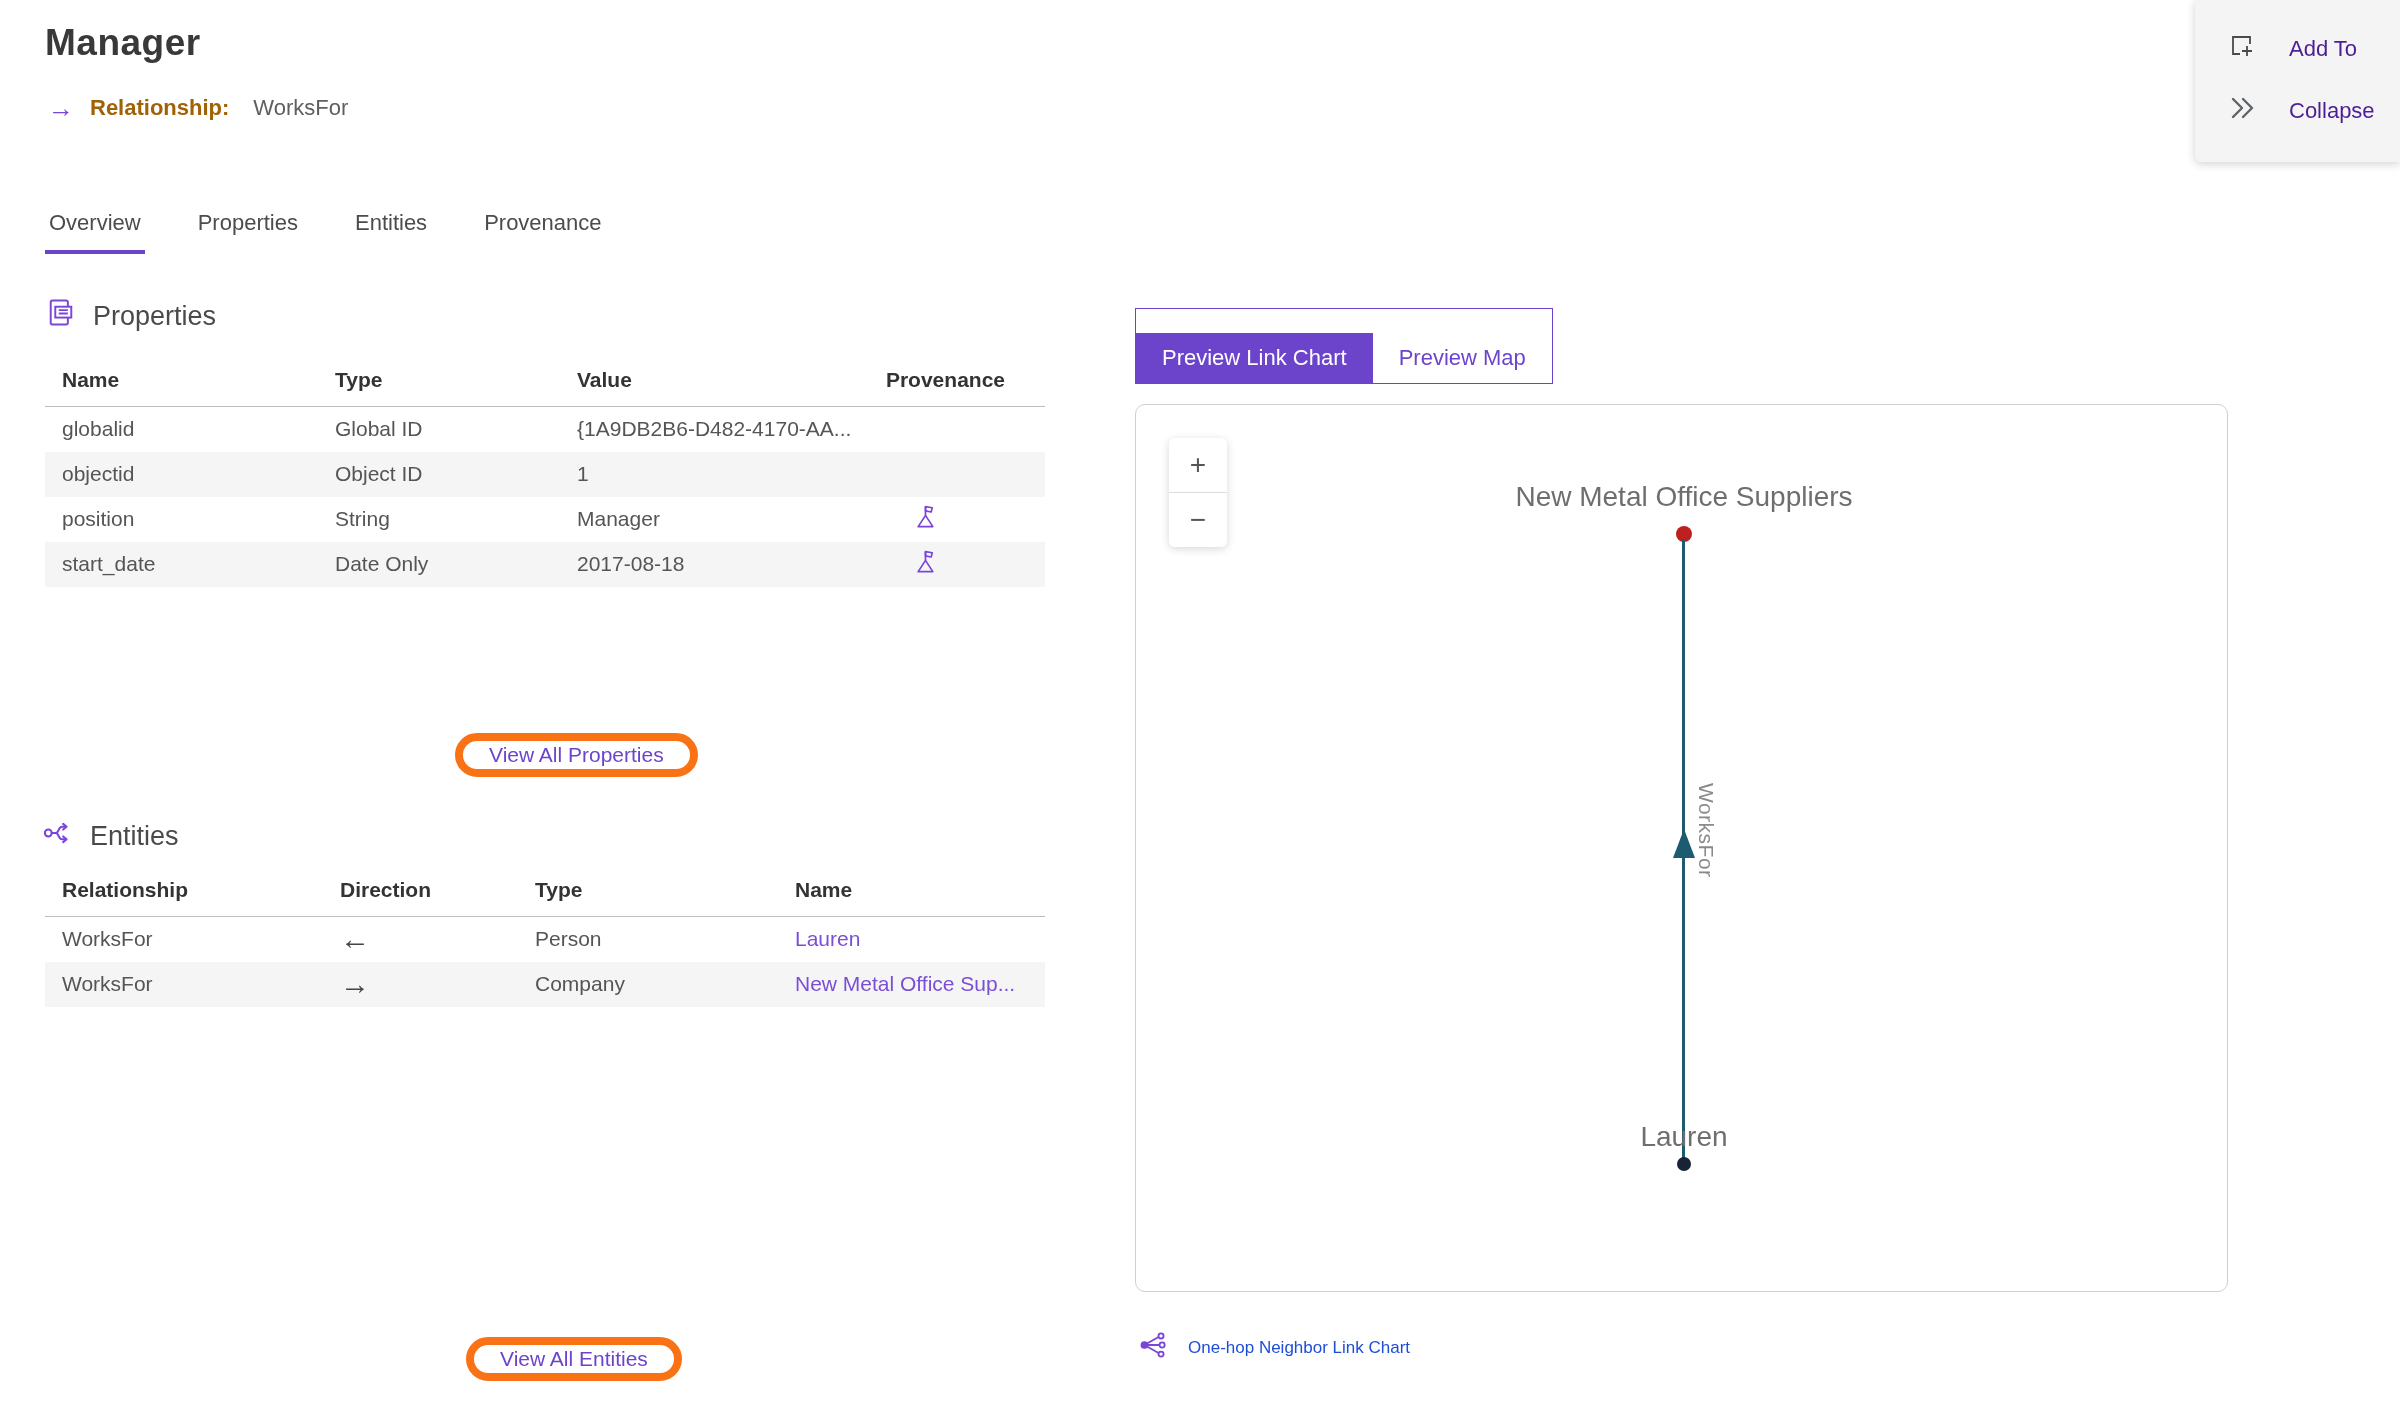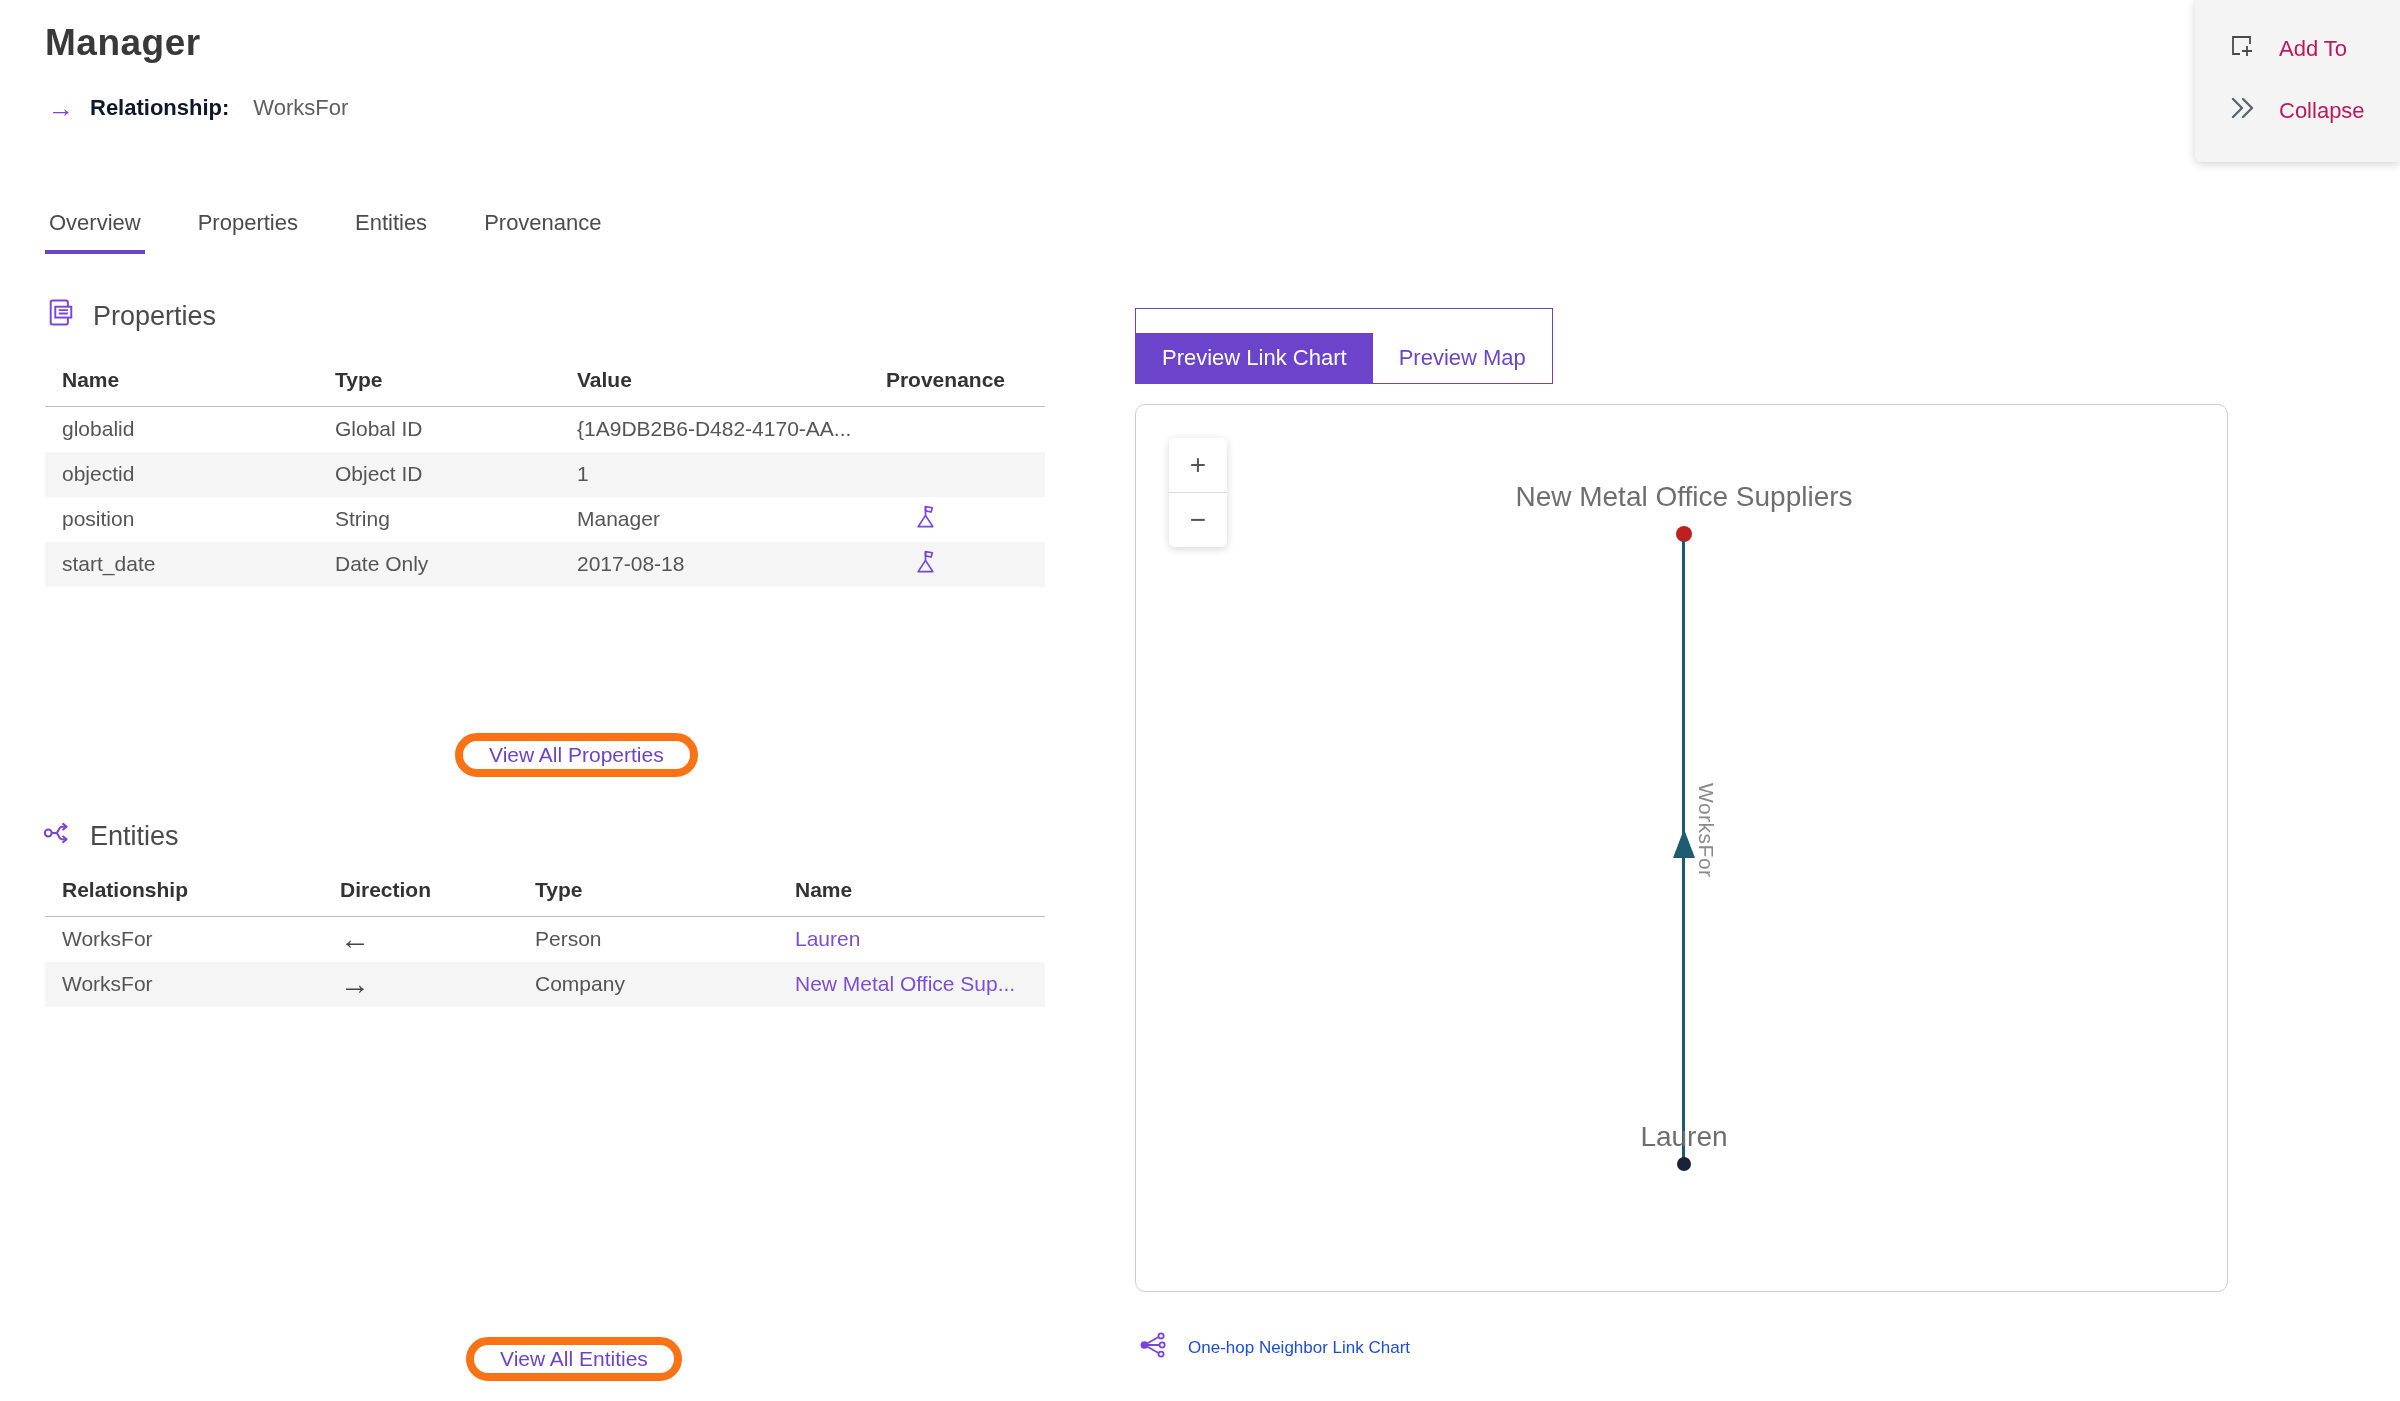--- a/index.html
+++ b/index.html
@@ -4,27 +4,27 @@
 <style>
   * { margin:0; padding:0; box-sizing:border-box; }
   html,body { width:2400px; height:1401px; background:#ffffff;
     font-family:"Liberation Sans", sans-serif; color:#4a4a4a; overflow:hidden; }
   .page { position:relative; width:2400px; height:1073px; }
 
   
   .page-title { position:absolute; left:45px; top:22px; font-size:37px; font-weight:bold; color:#393939; letter-spacing:.5px; }
   .subtitle { position:absolute; left:48px; top:95px; display:flex; align-items:center; gap:16px; font-size:22px; }
   .subtitle .arrow { color:#7a45d8; font-size:26px; line-height:1; }
-  .subtitle b { color:#0f172a; }
+  .subtitle b { color:#a16207; }
   .subtitle .sub-val { color:#5f5f5f; margin-left:8px; }
 
   
   .action-panel { position:absolute; right:0; top:0; width:205px; height:162px; background:#f4f4f4;
      border-radius:0 0 0 6px; box-shadow:0 2px 10px rgba(0,0,0,.18); padding:18px 0 0 32px; }
-  .action-item { display:flex; align-items:center; gap:22px; height:62px; cursor:pointer; color:#be185d; font-size:22px; }
+  .action-item { display:flex; align-items:center; gap:32px; height:62px; cursor:pointer; color:#4c1d95; font-size:22px; }
   .action-item svg { flex:0 0 auto; }
 
   
   .tabs { position:absolute; left:45px; top:210px; display:flex; gap:49px; font-size:22px; color:#4c4c4c; }
   .tab { padding:0 4px 14px 4px; cursor:pointer; }
   .tab.active { border-bottom:4px solid #6c44cc; }
 
   
   .section-head { position:absolute; display:flex; align-items:center; gap:16px; font-size:27px; color:#4a4a4a; }
   .sec-props { left:45px; top:297px; }

